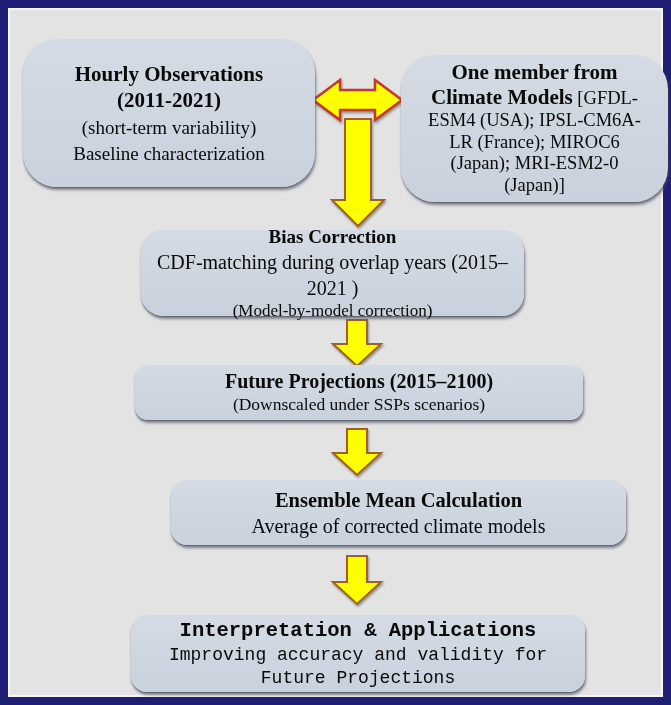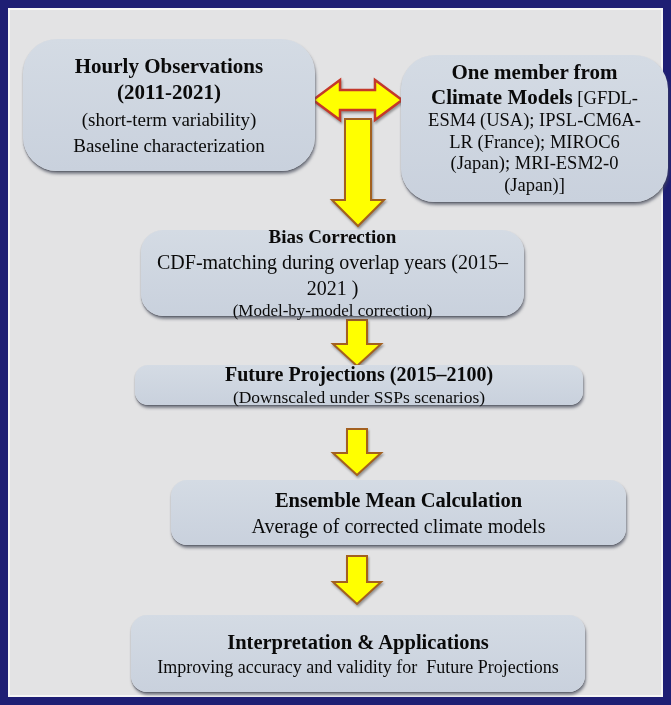--- a/index.html
+++ b/index.html
@@ -83,45 +83,45 @@
 
     <polygon class="arrow-big" points="305,92 332,72 332,82 367,82 367,72 394,92 367,112 367,102 332,102 332,112"></polygon>
 
     <polygon class="arrow-small" points="339,312 359,312 359,336 373,336 349,358 325,336 339,336"></polygon>
 
     <polygon class="arrow-small" points="339,421 359,421 359,445 373,445 349,467 325,445 339,445"></polygon>
 
     <polygon class="arrow-small" points="339,548 359,548 359,574 373,574 349,596 325,574 339,574"></polygon>
   </svg>
 
-  <div class="box" style="left:15px; top:31px; width:292px; height:132px; border-radius:34px;">
+  <div class="box" style="left:15px; top:31px; width:292px; height:148px; border-radius:34px;">
     <div class="hourly-title">Hourly Observations</div>
     <div class="hourly-title">(2011-2021)</div>
     <div class="hourly-body">(short-term variability)</div>
     <div class="hourly-body">Baseline characterization</div>
   </div>
 
   <div class="box" style="left:393px; top:31px; width:267px; height:147px; border-radius:34px;margin-top:16px;">
     <div class="climate-text"><b>One member from Climate Models</b><span> [GFDL-ESM4 (USA); IPSL-CM6A-LR (France); MIROC6 (Japan); MRI-ESM2-0 (Japan)]</span></div>
   </div>
 
   <div class="box" style="left:133px; top:222px; width:383px; height:86px; border-radius:22px; padding:0 6px;">
     <div class="bias-title">Bias Correction</div>
     <div class="bias-subtitle">CDF-matching during overlap years (2015–2021 )</div>
     <div class="bias-note">(Model-by-model correction)</div>
   </div>
 
-  <div class="box" style="left:127px; top:357px; width:448px; height:40px; border-radius:13px;">
+  <div class="box" style="left:127px; top:357px; width:448px; height:55px; border-radius:13px;">
     <div class="future-title">Future Projections (2015–2100)</div>
     <div class="future-sub">(Downscaled under SSPs scenarios)</div>
   </div>
 
   <div class="box" style="left:123px; top:472px; width:455px; height:65px; border-radius:16px;margin-left:40px;">
     <div class="ens-title">Ensemble Mean Calculation</div>
     <div class="ens-sub">Average of corrected climate models</div>
   </div>
 
-  <div class="box" style="left:123px; top:607px; width:454px; height:77px; border-radius:16px;">
+  <div class="box" style="left:123px; top:607px; width:454px; height:77px; border-radius:16px;font-family:Liberation Mono, monospace;">
     <div class="interp-title">Interpretation &amp; Applications</div>
     <div class="interp-sub keep-spaces">Improving accuracy and validity for  Future Projections</div>
   </div>
 
 </div>
 
 </body></html>

